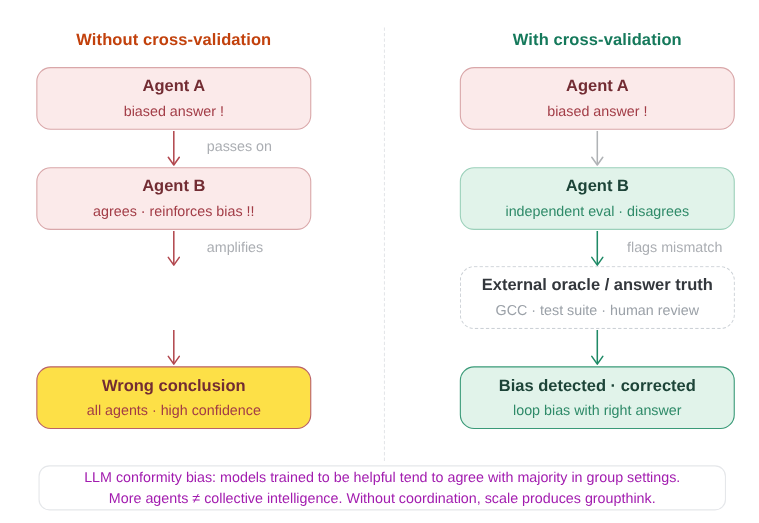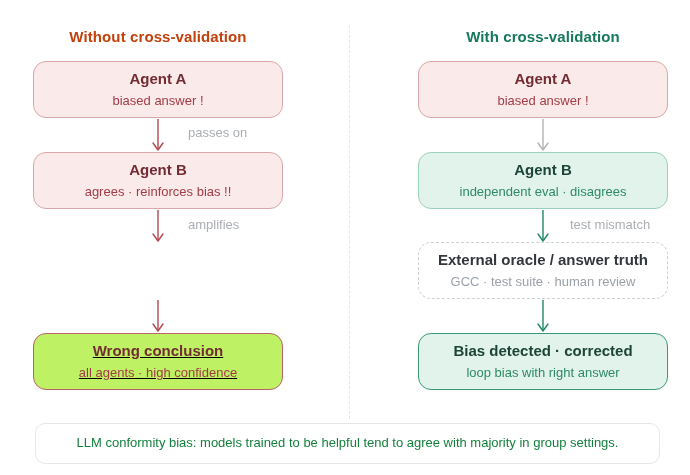--- a/index.html
+++ b/index.html
@@ -14,21 +14,21 @@
   .col-title.red{color:#c2410c;}
   .col-title.green{color:#15795b;text-align:center;}
   .node{
     position:absolute;width:250px;height:57px;box-sizing:border-box;
     border-radius:13px;display:flex;flex-direction:column;align-items:center;
     justify-content:center;gap:7px;text-align:center;
   }
   .node .heading{font-size:15px;font-weight:700;line-height:1.15;}
   .node .subtitle{font-size:13px;line-height:1.15;}
   .node.pink{background:#fbeaea;border:1.5px solid #d9a7a9;}
-  .node.pink-strong{background:#bef264;border:1.5px solid #bb6168;text-decoration:underline;}
+  .node.pink-strong{background:#fde047;border:1.5px solid #bb6168;}
   .node.green{background:#e1f3ea;border:1.5px solid #9bd0ba;}
   .node.green-strong{background:#e1f3ea;border:1.5px solid #3a9a78;}
   .node.oracle{background:#ffffff;border:1.5px dashed #ccd1d6;}
   .node.pink .heading,.node.pink-strong .heading{color:#722c33;}
   .node.pink .subtitle,.node.pink-strong .subtitle{color:#a23c46;}
   .node.green .heading,.node.green-strong .heading{color:#1d4438;}
   .node.green .subtitle,.node.green-strong .subtitle{color:#2e8a68;}
   .node.oracle .heading{color:#33373c;font-size:15px;}
   .node.oracle .subtitle{color:#9ba1a8;}
   .arrow{position:absolute;width:16px;height:34px;}
@@ -40,21 +40,21 @@
     position:absolute;font-size:13px;color:#abaeb3;white-space:nowrap;
   }
   .divider{
     position:absolute;left:349px;top:25px;height:394px;width:0;
     border-left:1.5px dashed #e4e6e9;
   }
   .footnote{
     position:absolute;left:35px;top:423px;width:625px;height:41px;
     box-sizing:border-box;border:1.5px solid #e5e7ea;border-radius:10px;
     display:flex;flex-direction:column;align-items:center;justify-content:center;
-    font-size:13px;line-height:1.42;color:#15803d;text-align:center;
+    font-size:13px;line-height:1.42;color:#a21caf;text-align:center;
   }
 </style>
 </head>
 <body>
 
 <div id="canvas">
 
   <div class="col-title red" style="left:33px">Without cross-validation</div>
   <div class="col-title green" style="left:418px">With cross-validation</div>
 
@@ -115,36 +115,37 @@
     <div class="heading">Agent B</div>
     <div class="subtitle">independent eval · disagrees</div>
   </div>
 
   <div class="arrow greenline" style="left:535px;top:209px">
     <svg width="16" height="34" viewBox="0 0 16 34" fill="none">
       <line x1="8" y1="1" x2="8" y2="31" stroke-width="1.4"></line>
       <polyline points="3,25 8,32 13,25" stroke-width="1.4" fill="none" stroke-linecap="round" stroke-linejoin="round"></polyline>
     </svg>
   </div>
-  <div class="arrow-label" style="left:570px;top:217px">test mismatch</div>
+  <div class="arrow-label" style="left:570px;top:217px">flags mismatch</div>
 
   <div class="node oracle" style="left:418px;top:242px">
     <div class="heading">External oracle / answer truth</div>
     <div class="subtitle">GCC · test suite · human review</div>
   </div>
 
   <div class="arrow greenline" style="left:535px;top:299px">
     <svg width="16" height="34" viewBox="0 0 16 34" fill="none">
       <line x1="8" y1="1" x2="8" y2="31" stroke-width="1.4"></line>
       <polyline points="3,25 8,32 13,25" stroke-width="1.4" fill="none" stroke-linecap="round" stroke-linejoin="round"></polyline>
     </svg>
   </div>
 
   <div class="node green-strong" style="left:418px;top:333px">
     <div class="heading">Bias detected · corrected</div>
     <div class="subtitle">loop bias with right answer</div>
   </div>
 
   <div class="footnote">
     <div>LLM conformity bias: models trained to be helpful tend to agree with majority in group settings.</div>
+    <div>More agents ≠ collective intelligence. Without coordination, scale produces groupthink.</div>
   </div>
 
 </div>
 
 </body></html>

